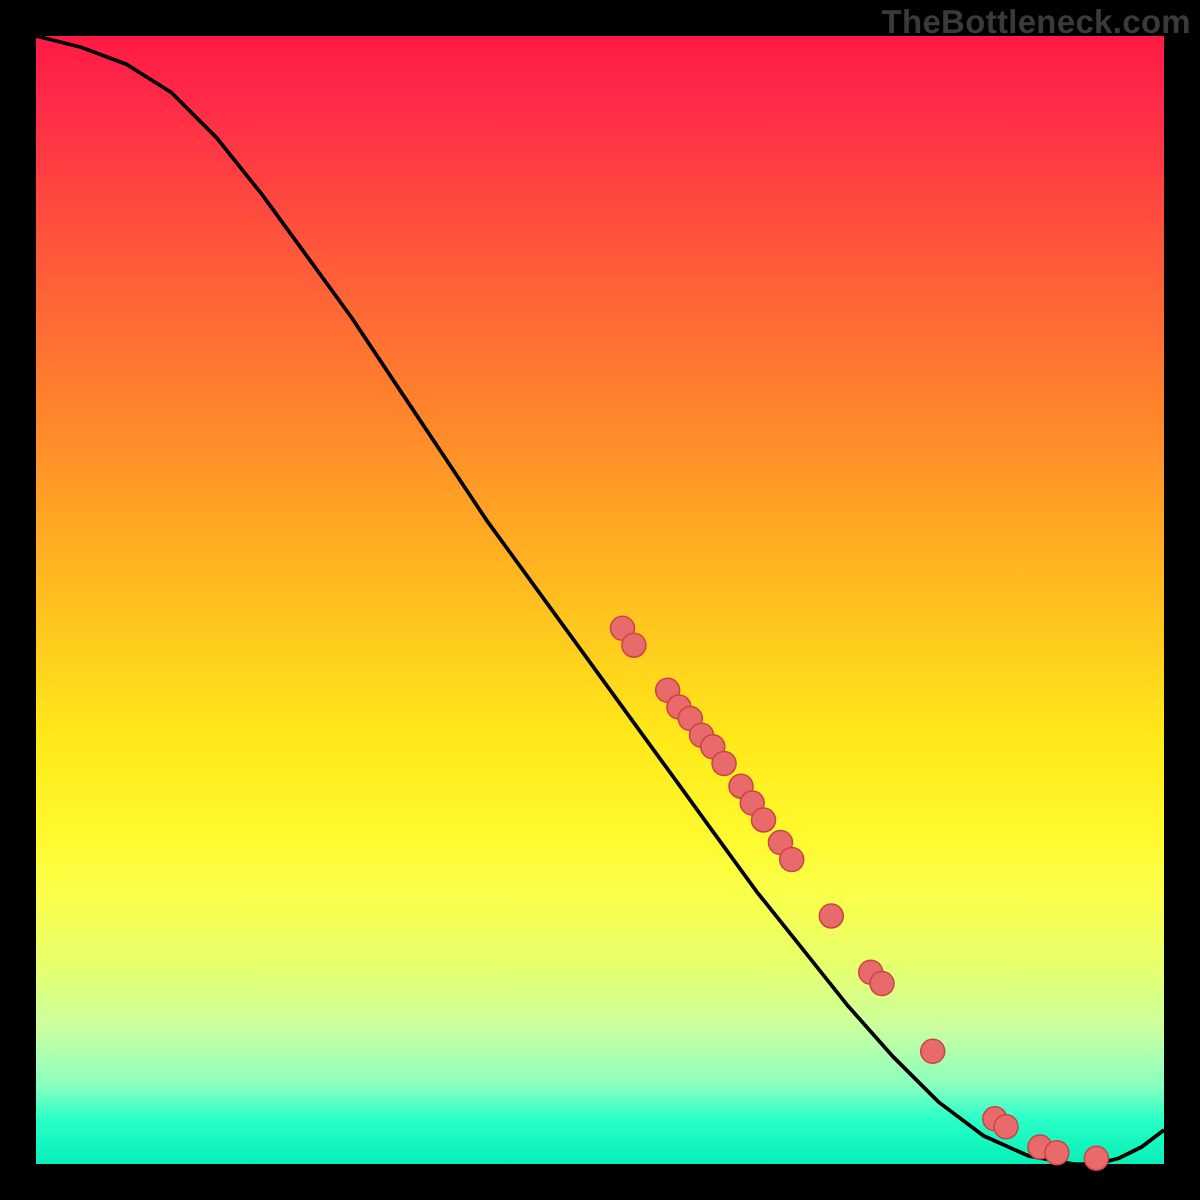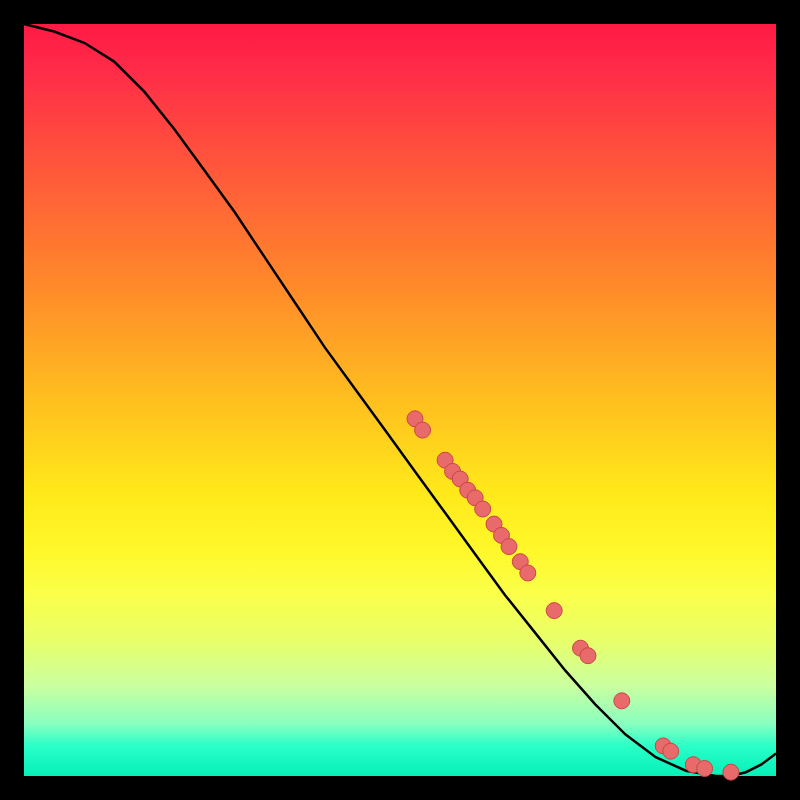--- a/index.html
+++ b/index.html
@@ -53,20 +53,21 @@
     top: 0; left: 0;
     width: 800px; height: 800px;
     pointer-events: none;
   }
 </style>
 </head>
 <body>
 
 <div class="frame">
   <div class="plot-area"></div>
+  <div class="watermark">TheBottleneck.com</div>
   <svg class="overlay" viewBox="0 0 800 800">
     <g id="line-layer">
         <path d="M24.0 24.0 L54.1 31.5 L84.2 42.8 L114.2 61.6 L144.3 91.7 L174.4 129.3 L204.5 170.6 L234.6 212.0 L264.6 257.1 L294.7 302.2 L324.8 347.4 L354.9 388.7 L385.0 430.1 L415.0 471.4 L445.1 512.8 L475.2 554.2 L505.3 595.5 L535.4 633.1 L565.4 670.7 L595.5 704.6 L625.6 734.6 L655.7 757.2 L685.8 770.7 L715.8 776.0 L730.9 776.0 L745.9 772.2 L761.0 764.7 L776.0 753.4 " fill="none" stroke="#000000" stroke-width="2.5"></path>
       </g>
     <g id="points-layer">
         <circle cx="415.0" cy="418.8" r="8" fill="#e96a6a" stroke="#c94545" stroke-width="1"></circle>
         <circle cx="422.6" cy="430.1" r="8" fill="#e96a6a" stroke="#c94545" stroke-width="1"></circle>
         <circle cx="445.1" cy="460.2" r="8" fill="#e96a6a" stroke="#c94545" stroke-width="1"></circle>
         <circle cx="452.6" cy="471.4" r="8" fill="#e96a6a" stroke="#c94545" stroke-width="1"></circle>
         <circle cx="460.2" cy="479.0" r="8" fill="#e96a6a" stroke="#c94545" stroke-width="1"></circle>

